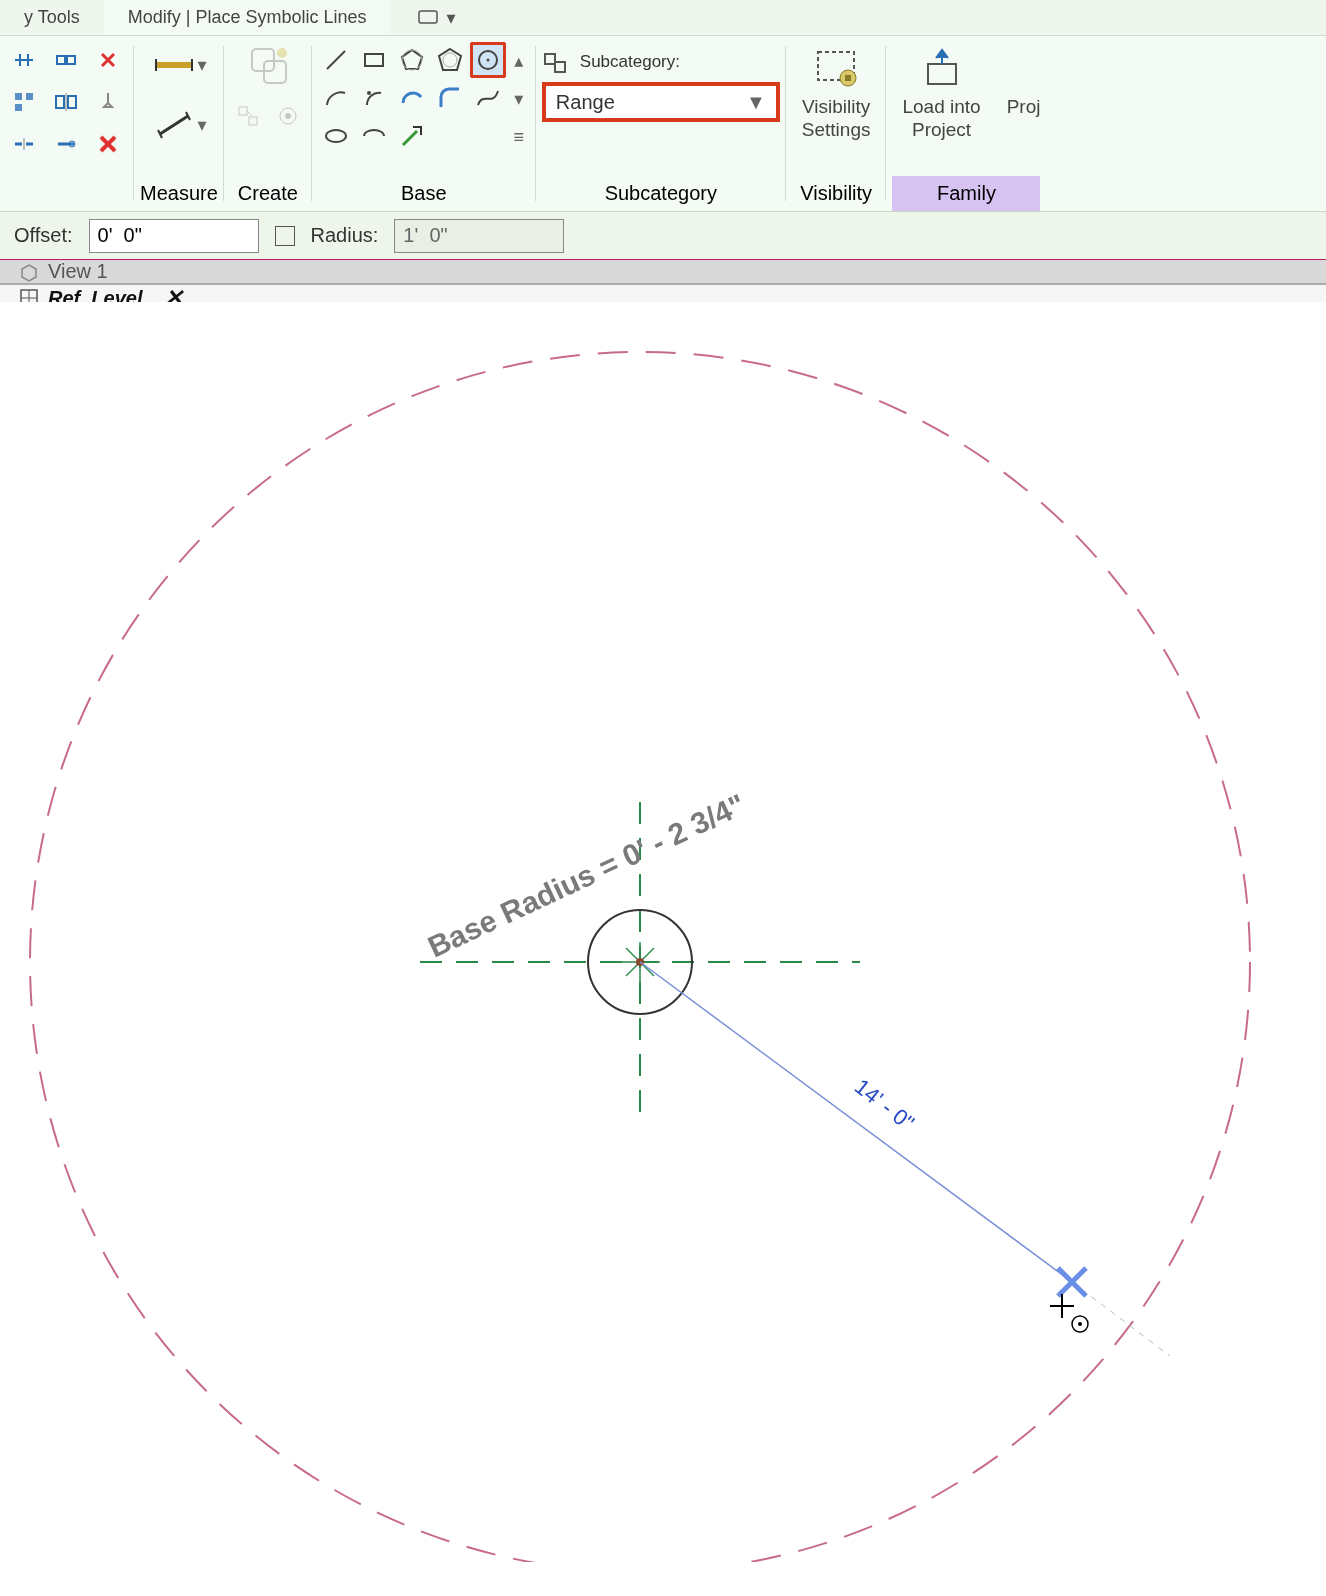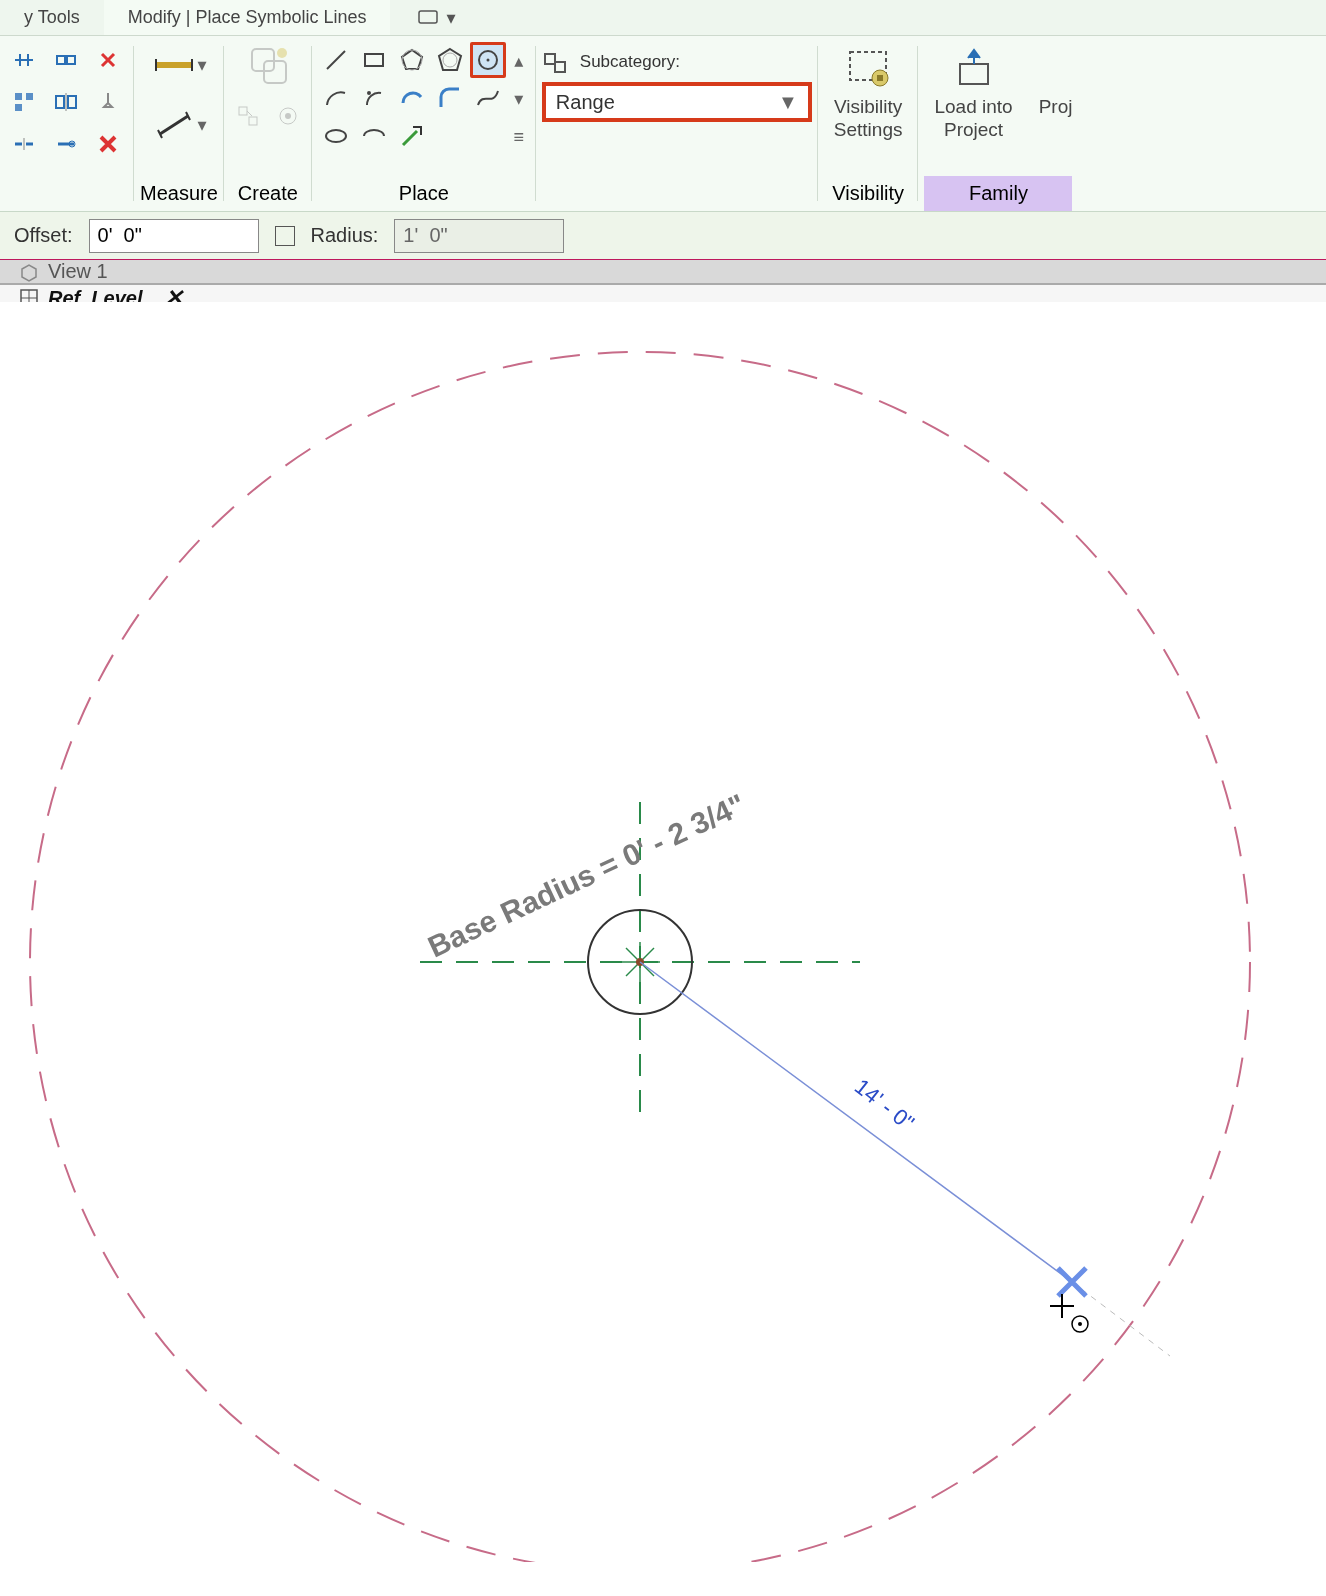--- a/index.html
+++ b/index.html
@@ -20,21 +20,21 @@
 .icon-btn { width: 36px; height: 36px; display: flex; align-items: center; justify-content: center; border-radius: 2px; }
 .icon-btn.lg { width: 46px; height: 46px; }
 
 .draw-grid { display: grid; grid-template-columns: repeat(5, 38px) 22px; grid-auto-rows: 38px; }
 .draw-grid .cell { display: flex; align-items: center; justify-content: center; }
 .draw-grid .side { grid-column: 6; display: flex; align-items: center; justify-content: center; color: #666; }
 .circle-hilite { border: 3px solid #d63a1a; background: #cfe4f4; }
 
 .sub-panel-body { display: flex; flex-direction: column; align-items: flex-start; gap: 6px; padding-top: 6px; }
 .sub-row { display: flex; align-items: center; gap: 10px; }
-.sub-dropdown { width: 270px; height: 40px; border: 4px solid #d63a1a; background: #fff; display: flex; align-items: center; justify-content: space-between; padding: 0 10px; font-size: 20px; }
+.sub-dropdown { width: 238px; height: 40px; border: 4px solid #d63a1a; background: #fff; display: flex; align-items: center; justify-content: space-between; padding: 0 10px; font-size: 20px; }
 .dd-arrow { color: #666; }
 
 .big-btn { display: flex; flex-direction: column; align-items: center; justify-content: flex-start; gap: 2px; padding: 4px 10px; }
 .big-btn svg { margin-bottom: 4px; }
 .big-label { font-size: 19px; color: #444; text-align: center; line-height: 1.2; }
 
 .opts { height: 48px; background: #eef5ea; border-bottom: 1px solid #be185d; display: flex; align-items: center; gap: 16px; padding: 0 14px; }
 .opts label { font-size: 20px; color: #333; }
 .opts input[type=text] { height: 34px; border: 1px solid #888; padding: 0 8px; font-size: 20px; background: #fff; }
 .opts input.off { width: 170px; }
@@ -255,37 +255,38 @@
             <svg width="26" height="26">
               <path d="M4 22L18 8" stroke="#3a9a3a" stroke-width="3"></path>
               <path d="M14 4l8 0 0 8" fill="none" stroke="#333" stroke-width="2"></path>
             </svg>
           </div>
         <div class="cell"></div>
         <div class="cell"></div>
         <div class="side">≡</div>
       </div>
     </div>
-    <div class="label">Place</div>
+    <div class="label">Base</div>
   </div>
 
   <div class="panel sep">
     <div class="body sub-panel-body">
       <div class="sub-row">
         <svg width="28" height="28">
             <rect x="3" y="6" width="10" height="10" fill="none" stroke="#555" stroke-width="2"></rect>
             <rect x="13" y="14" width="10" height="10" fill="none" stroke="#555" stroke-width="2"></rect>
           </svg>
         <span style="font-size:17px">Subcategory:</span>
       </div>
       <div class="sub-dropdown">
         <span>Range</span>
         <span class="dd-arrow">▼</span>
       </div>
     </div>
+    <div class="label">Subcategory</div>
   </div>
 
   <div class="panel sep">
     <div class="body">
       <div class="big-btn">
         <svg width="48" height="44">
             <rect x="6" y="6" width="36" height="28" fill="none" stroke="#555" stroke-width="2" stroke-dasharray="4 3"></rect>
             <circle cx="36" cy="32" r="8" fill="#d9c96a" stroke="#8a7a2a"></circle>
             <rect x="33" y="29" width="6" height="6" fill="#8a7a2a"></rect>
           </svg>

